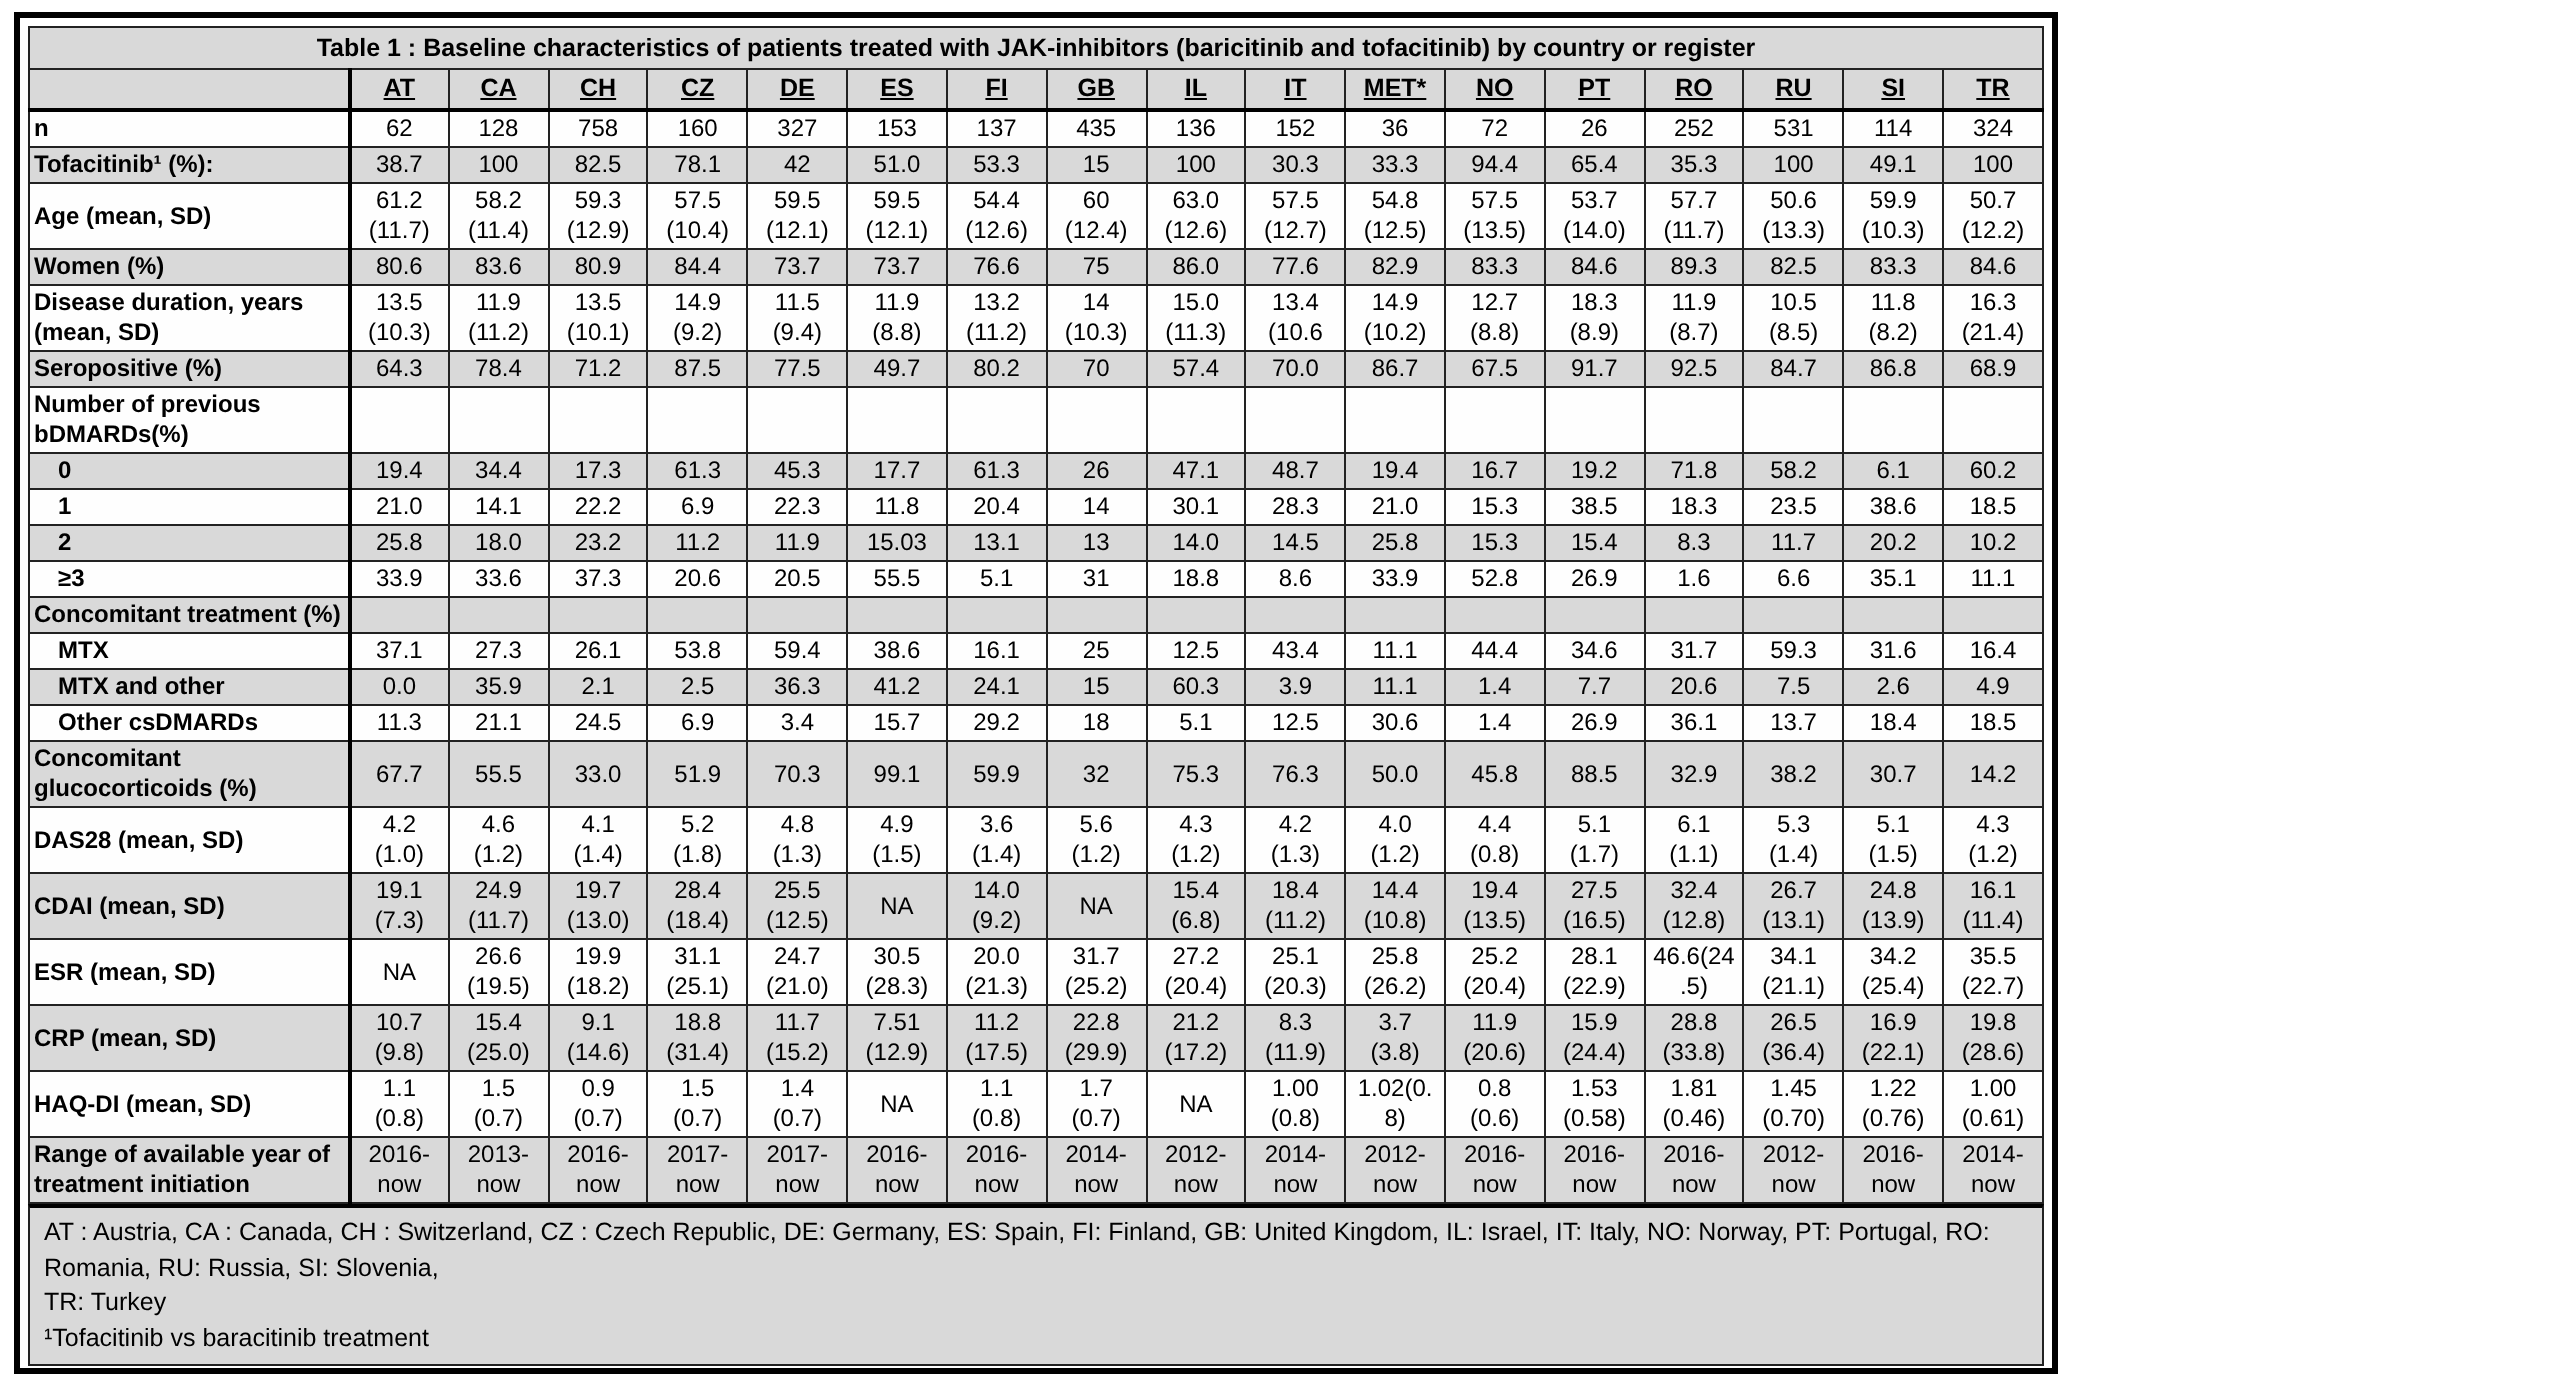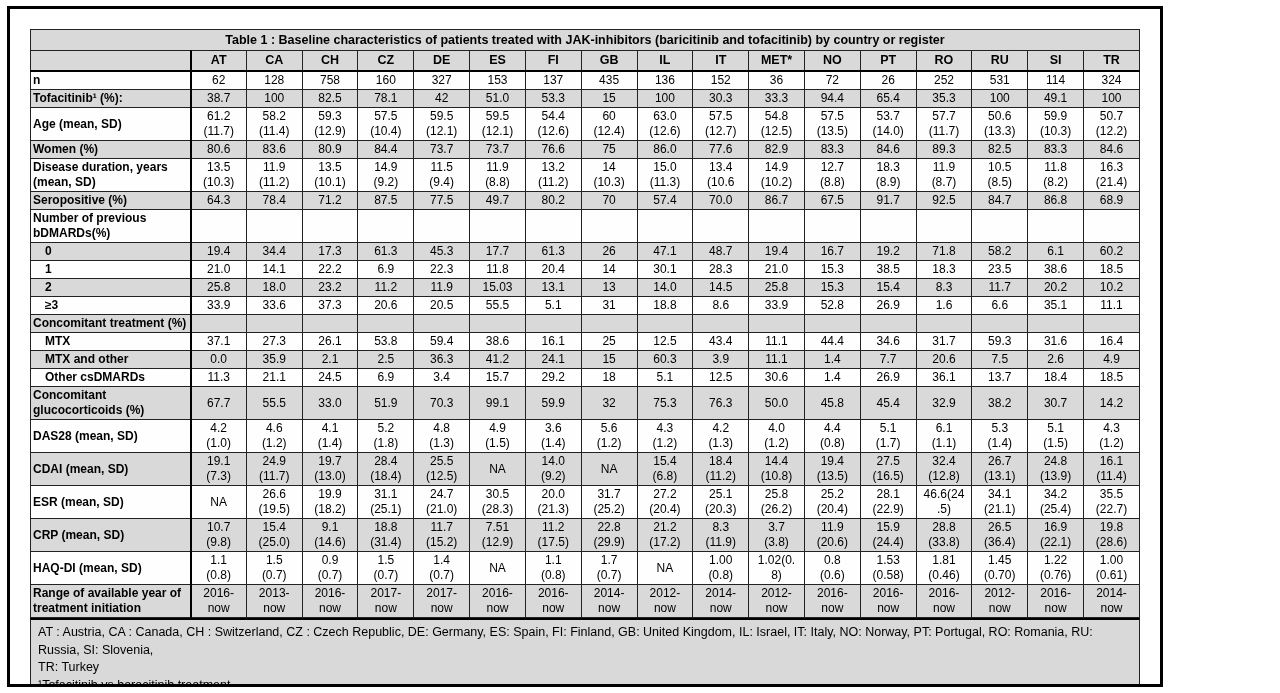--- a/index.html
+++ b/index.html
@@ -1,33 +1,34 @@
 <!DOCTYPE html>
 <html style="--shade: #d9d9d9;"><head>
 <meta charset="utf-8">
 <style>
   * { box-sizing: border-box; margin: 0; padding: 0; }
   html, body { width: 1280px; height: 693px; background: #ffffff;
     font-family: "Liberation Sans", sans-serif; color: #000; }
   .frame {
-    margin: 6px 7px; height: 681px; width: 1156px;
-    border: 3px solid #000; padding: 20px;
+    margin: 6px 7px; height: 681px; width: 1022px;
+    border: 3px solid #000; padding: 4px;
     display: flex; flex-direction: column; overflow: hidden;
   }
   table { width: 100%; border-collapse: collapse; table-layout: fixed; }
   col.label-col { width: 160px; }
   th, td { border: 1px solid #222; }
   .title-row th {
     background: var(--shade, #d9d9d9); font-size: 12.5px; font-weight: bold;
     text-align: center; padding: 3px 2px; line-height: 14px;
   }
   .header-row th {
     background: var(--shade, #d9d9d9); font-size: 12.5px; font-weight: bold;
     text-align: center; padding: 2px 0; line-height: 15px;
     border-bottom: 2px solid #000;
+    text-decoration: underline;
   }
   .header-row th.corner { border-right: 2px solid #000; }
   tbody th.rowlabel {
     text-align: left; font-size: 12px; font-weight: bold;
     padding: 1px 2px; line-height: 15px; border-right: 2px solid #000;
     vertical-align: middle;
   }
   tbody th.rowlabel.indent { padding-left: 14px; }
   tbody td {
     text-align: center; font-size: 12px; line-height: 15px;
@@ -416,21 +417,21 @@
           <td>33.0</td>
           <td>51.9</td>
           <td>70.3</td>
           <td>99.1</td>
           <td>59.9</td>
           <td>32</td>
           <td>75.3</td>
           <td>76.3</td>
           <td>50.0</td>
           <td>45.8</td>
-          <td>45.4</td>
+          <td>88.5</td>
           <td>32.9</td>
           <td>38.2</td>
           <td>30.7</td>
           <td>14.2</td>
         </tr>
         <tr>
           <th class="rowlabel">DAS28 (mean, SD)</th>
           <td>4.2
 (1.0)</td>
           <td>4.6

